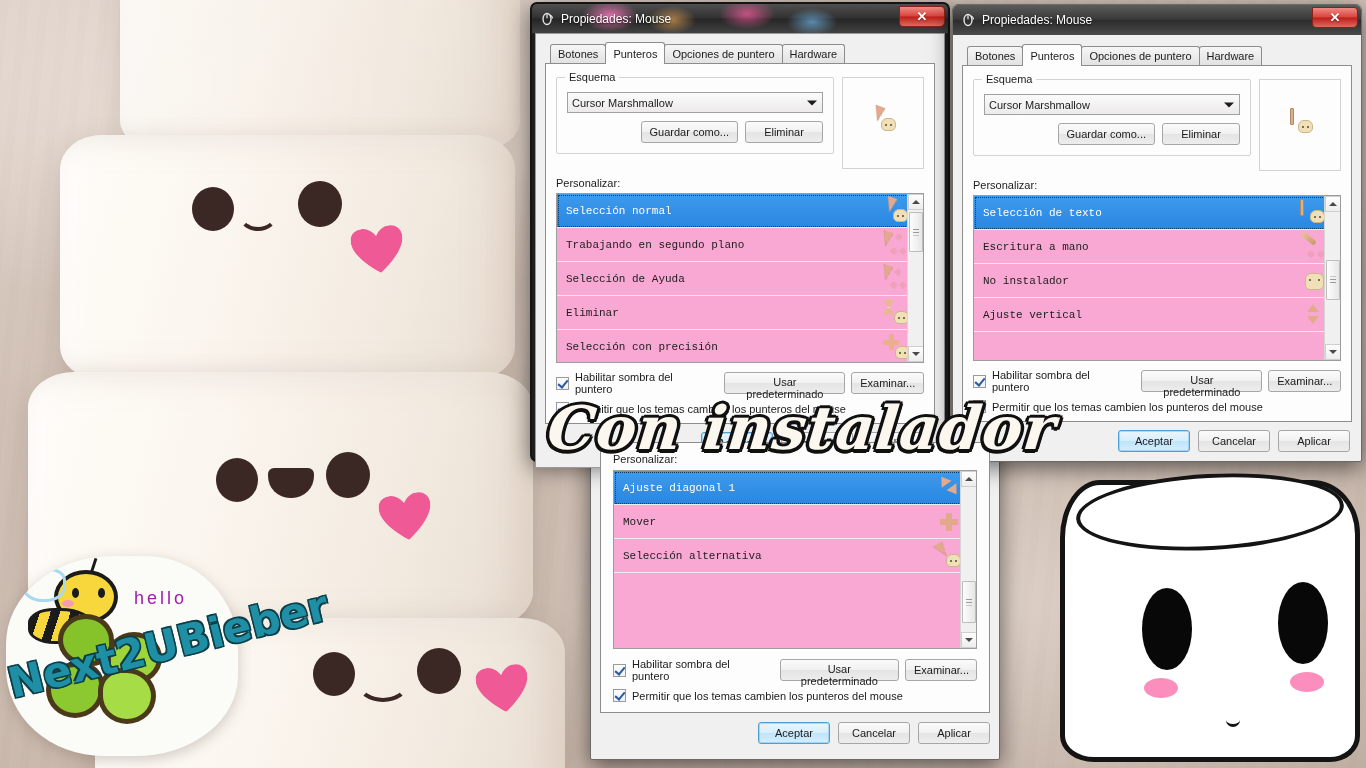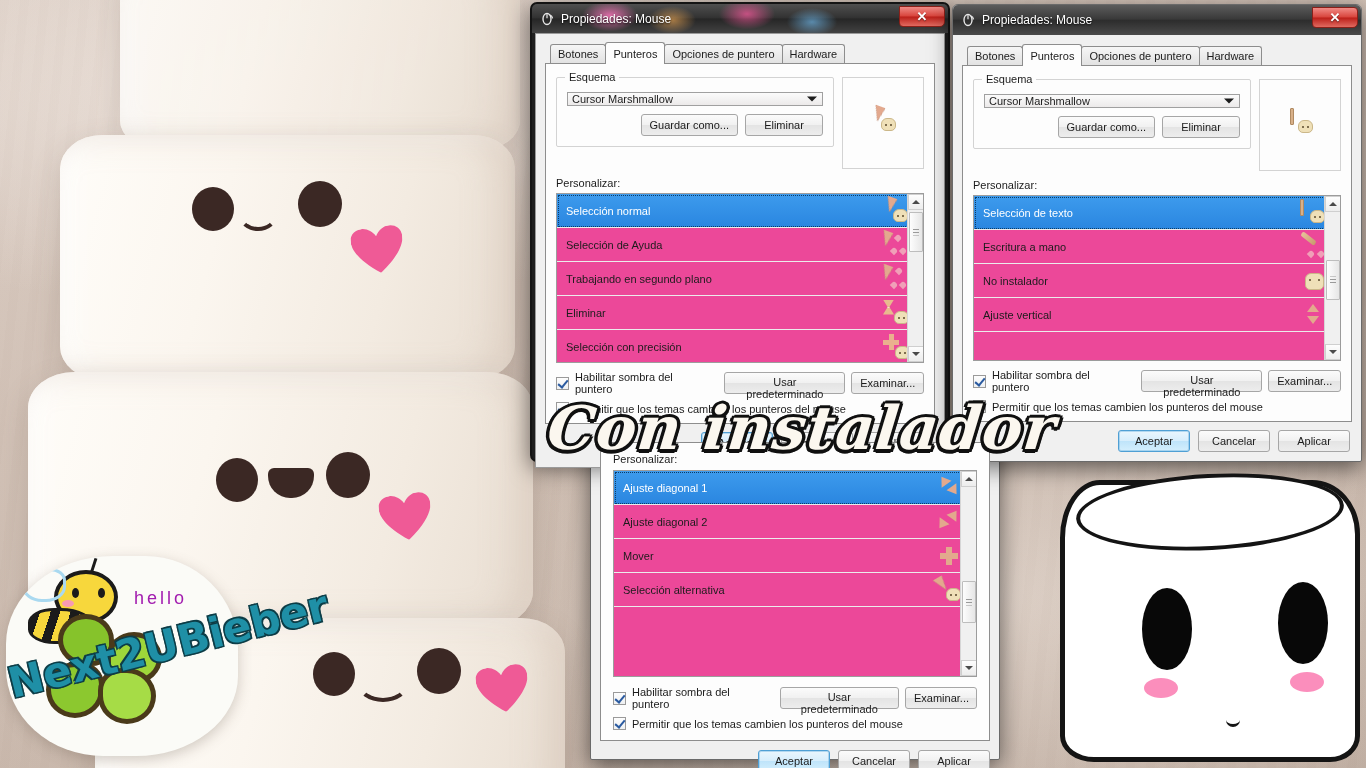--- a/index.html
+++ b/index.html
@@ -263,21 +263,21 @@
     position: absolute; top: -7px; left: 8px;
     background: #fdfdfd;
     padding: 0 4px;
     font-size: 11px;
     color: #1b1b1b;
   }
 
   .combo {
     border: 1px solid #a0a0a0;
     background: linear-gradient(180deg,#fbfbfb,#eceaea);
-    height: 14px;
+    height: 21px;
     display:flex; align-items:center;
     padding-left: 4px;
     font-size: 11px;
     position: relative;
     cursor: pointer;
   }
   .combo .arrow {
     position: absolute; right: 5px; top: 50%;
     transform: translateY(-50%);
     width: 0; height: 0;
@@ -308,23 +308,24 @@
     border: 1px solid #d3d3d3;
     background: #fdfdfd;
     position: relative;
   }
 
   .label { font-size: 11px; color: #1b1b1b; }
 
   
   .listbox {
     border: 1px solid #9c9c9c;
-    background: #ec4899;
+    background: #f9a8d4;
     position: relative;
     overflow: hidden;
+    font-family: Liberation Mono, monospace;
   }
   .list-item {
     height: 34px;
     display: flex; align-items: center;
     padding: 0 8px 0 9px;
     font-size: 11px;
     position: relative;
     border-bottom: 1px solid #ececec;
     cursor: pointer;
   }
@@ -508,36 +509,27 @@
     <div class="k-blush" style="left:230px;top:202px;"></div>
     <div class="k-mouth"></div>
   </div>
 
   <div class="dialog" style="left:590px; top:430px; width:410px; height:330px;">
     <div class="dlg-body" style="padding-top:12px;">
       <div class="tabpage" style="padding:10px 12px 10px 12px;">
 
         <div class="label" style="margin-bottom:5px;">Personalizar:</div>
 
-        <div class="listbox" style="height:207px;">
+        <div class="listbox" style="height:179px;">
           <div class="list-item sel">
             <span>Ajuste diagonal 1</span>
             <span class="cur-thumb">
               <span class="cthumb">
                 <span class="diag" style="left:6px;top:2px;transform:rotate(-35deg);"></span>
                 <span class="diag" style="left:16px;top:12px;transform:rotate(145deg);"></span>
-              </span>
-            </span>
-          </div>
-          <div class="list-item">
-            <span>Ajuste diagonal 2</span>
-            <span class="cur-thumb">
-              <span class="cthumb">
-                <span class="diag" style="left:16px;top:2px;transform:rotate(35deg);"></span>
-                <span class="diag" style="left:4px;top:12px;transform:rotate(215deg);"></span>
               </span>
             </span>
           </div>
           <div class="list-item">
             <span>Mover</span>
             <span class="cur-thumb">
               <span class="cthumb"><span class="move-cross" style="left:8px;top:5px;"></span></span>
             </span>
           </div>
           <div class="list-item">
@@ -630,34 +622,34 @@
         <div class="label" style="margin:8px 0 4px 0;">Personalizar:</div>
 
         <div class="listbox" style="height:170px;">
           <div class="list-item sel">
             <span>Selección normal</span>
             <span class="cur-thumb">
               <span class="cthumb"><span class="arrow-cur" style="left:6px;top:0;"></span><span class="mini-mallow" style="left:14px;top:12px;"></span></span>
             </span>
           </div>
           <div class="list-item">
-            <span>Selección de Ayuda</span>
+            <span>Trabajando en segundo plano</span>
             <span class="cur-thumb">
               <span class="cthumb"><span class="arrow-cur" style="left:2px;top:0;"></span>
-                <span class="mini-heart" style="left:16px;top:4px;"></span>
+                <span class="mini-heart" style="left:17px;top:3px;"></span>
                 <span class="mini-heart" style="left:12px;top:17px;"></span>
                 <span class="mini-heart" style="left:21px;top:17px;"></span>
               </span>
             </span>
           </div>
           <div class="list-item">
-            <span>Trabajando en segundo plano</span>
+            <span>Selección de Ayuda</span>
             <span class="cur-thumb">
               <span class="cthumb"><span class="arrow-cur" style="left:2px;top:0;"></span>
-                <span class="mini-heart" style="left:17px;top:3px;"></span>
+                <span class="mini-heart" style="left:16px;top:4px;"></span>
                 <span class="mini-heart" style="left:12px;top:17px;"></span>
                 <span class="mini-heart" style="left:21px;top:17px;"></span>
               </span>
             </span>
           </div>
           <div class="list-item">
             <span>Eliminar</span>
             <span class="cur-thumb">
               <span class="cthumb"><span class="hourglass" style="left:4px;top:1px;"></span><span class="mini-mallow" style="left:15px;top:12px;"></span></span>
             </span>

